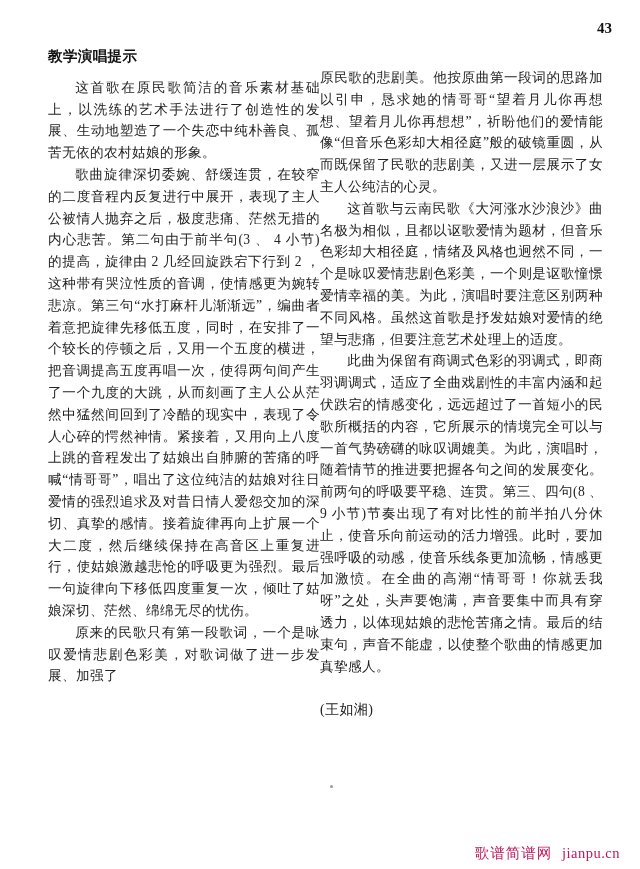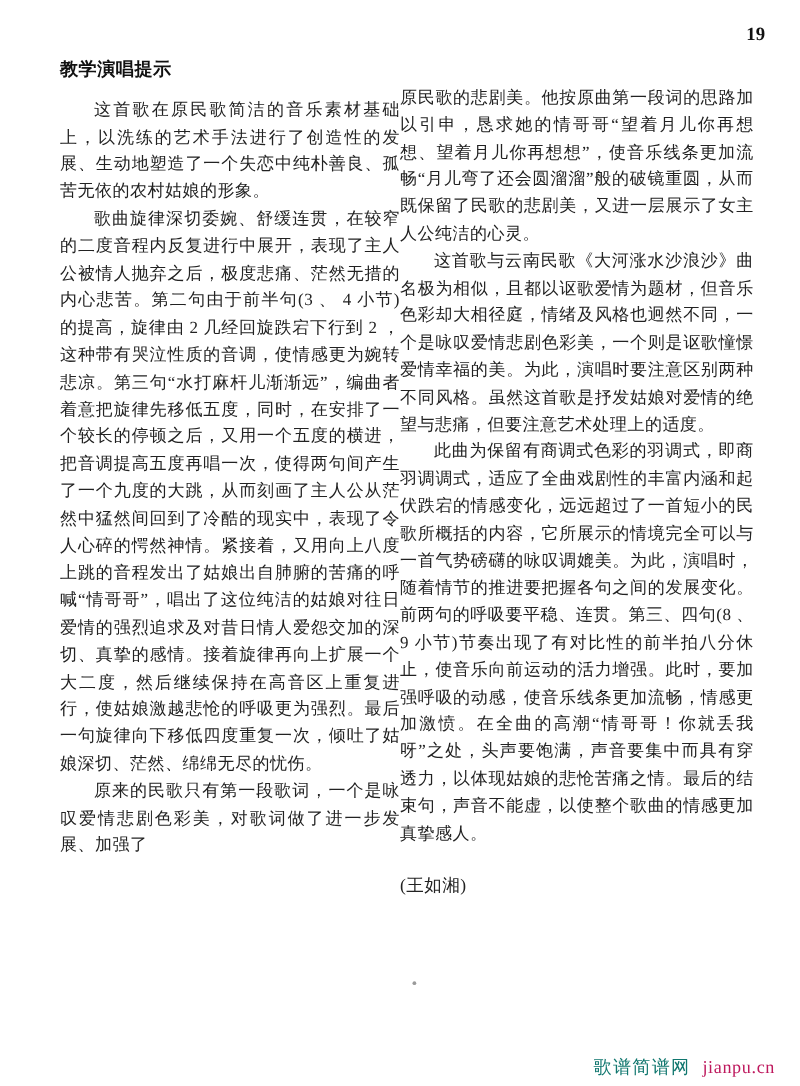--- a/index.html
+++ b/index.html
@@ -60,21 +60,21 @@
     color: #222222;
   }
   .watermark {
     position: absolute;
     right: 20px;
     bottom: 6px;
     font-size: 14.5px;
     letter-spacing: 1px;
   }
   .watermark .site-name {
-    color: #0f766e;
+    color: #be185d;
   }
   .watermark .site-url {
     color: #be185d;
     margin-left: 5px;
     letter-spacing: 0.5px;
     text-align: center;
   }
   .scan-speck {
     position: absolute;
     left: 330px;
@@ -83,33 +83,33 @@
     height: 3px;
     background: #9a9a9a;
     border-radius: 50%;
   }
 </style>
 </head>
 <body>
 
 <div class="page">
 
-  <div class="page-number">19</div>
+  <div class="page-number">43</div>
 
   <div class="columns">
 
     <div class="col left-col">
       <h3 class="section-heading">教学演唱提示</h3>
       <p class="para indent">这首歌在原民歌简洁的音乐素材基础上，以洗练的艺术手法进行了创造性的发展、生动地塑造了一个失恋中纯朴善良、孤苦无依的农村姑娘的形象。</p>
       <p class="para indent">歌曲旋律深切委婉、舒缓连贯，在较窄的二度音程内反复进行中展开，表现了主人公被情人抛弃之后，极度悲痛、茫然无措的内心悲苦。第二句由于前半句(3 、 4 小节)的提高，旋律由 2 几经回旋跌宕下行到 2 ，这种带有哭泣性质的音调，使情感更为婉转悲凉。第三句“水打麻杆儿渐渐远”，编曲者着意把旋律先移低五度，同时，在安排了一个较长的停顿之后，又用一个五度的横进，把音调提高五度再唱一次，使得两句间产生了一个九度的大跳，从而刻画了主人公从茫然中猛然间回到了冷酷的现实中，表现了令人心碎的愕然神情。紧接着，又用向上八度上跳的音程发出了姑娘出自肺腑的苦痛的呼喊“情哥哥”，唱出了这位纯洁的姑娘对往日爱情的强烈追求及对昔日情人爱怨交加的深切、真挚的感情。接着旋律再向上扩展一个大二度，然后继续保持在高音区上重复进行，使姑娘激越悲怆的呼吸更为强烈。最后一句旋律向下移低四度重复一次，倾吐了姑娘深切、茫然、绵绵无尽的忧伤。</p>
       <p class="para indent">原来的民歌只有第一段歌词，一个是咏叹爱情悲剧色彩美，对歌词做了进一步发展、加强了</p>
     </div>
 
     <div class="col right-col">
-      <p class="para">原民歌的悲剧美。他按原曲第一段词的思路加以引申，恳求她的情哥哥“望着月儿你再想想、望着月儿你再想想”，使音乐线条更加流畅“月儿弯了还会圆溜溜”般的破镜重圆，从而既保留了民歌的悲剧美，又进一层展示了女主人公纯洁的心灵。</p>
+      <p class="para">原民歌的悲剧美。他按原曲第一段词的思路加以引申，恳求她的情哥哥“望着月儿你再想想、望着月儿你再想想”，祈盼他们的爱情能像“但音乐色彩却大相径庭”般的破镜重圆，从而既保留了民歌的悲剧美，又进一层展示了女主人公纯洁的心灵。</p>
       <p class="para indent">这首歌与云南民歌《大河涨水沙浪沙》曲名极为相似，且都以讴歌爱情为题材，但音乐色彩却大相径庭，情绪及风格也迥然不同，一个是咏叹爱情悲剧色彩美，一个则是讴歌憧憬爱情幸福的美。为此，演唱时要注意区别两种不同风格。虽然这首歌是抒发姑娘对爱情的绝望与悲痛，但要注意艺术处理上的适度。</p>
       <p class="para indent">此曲为保留有商调式色彩的羽调式，即商羽调调式，适应了全曲戏剧性的丰富内涵和起伏跌宕的情感变化，远远超过了一首短小的民歌所概括的内容，它所展示的情境完全可以与一首气势磅礴的咏叹调媲美。为此，演唱时，随着情节的推进要把握各句之间的发展变化。前两句的呼吸要平稳、连贯。第三、四句(8 、 9 小节)节奏出现了有对比性的前半拍八分休止，使音乐向前运动的活力增强。此时，要加强呼吸的动感，使音乐线条更加流畅，情感更加激愤。在全曲的高潮“情哥哥！你就丢我呀”之处，头声要饱满，声音要集中而具有穿透力，以体现姑娘的悲怆苦痛之情。最后的结束句，声音不能虚，以使整个歌曲的情感更加真挚感人。</p>
       <p class="signature">(王如湘)</p>
     </div>
 
   </div>
 
   <div class="scan-speck"></div>
 
   <div class="watermark">

